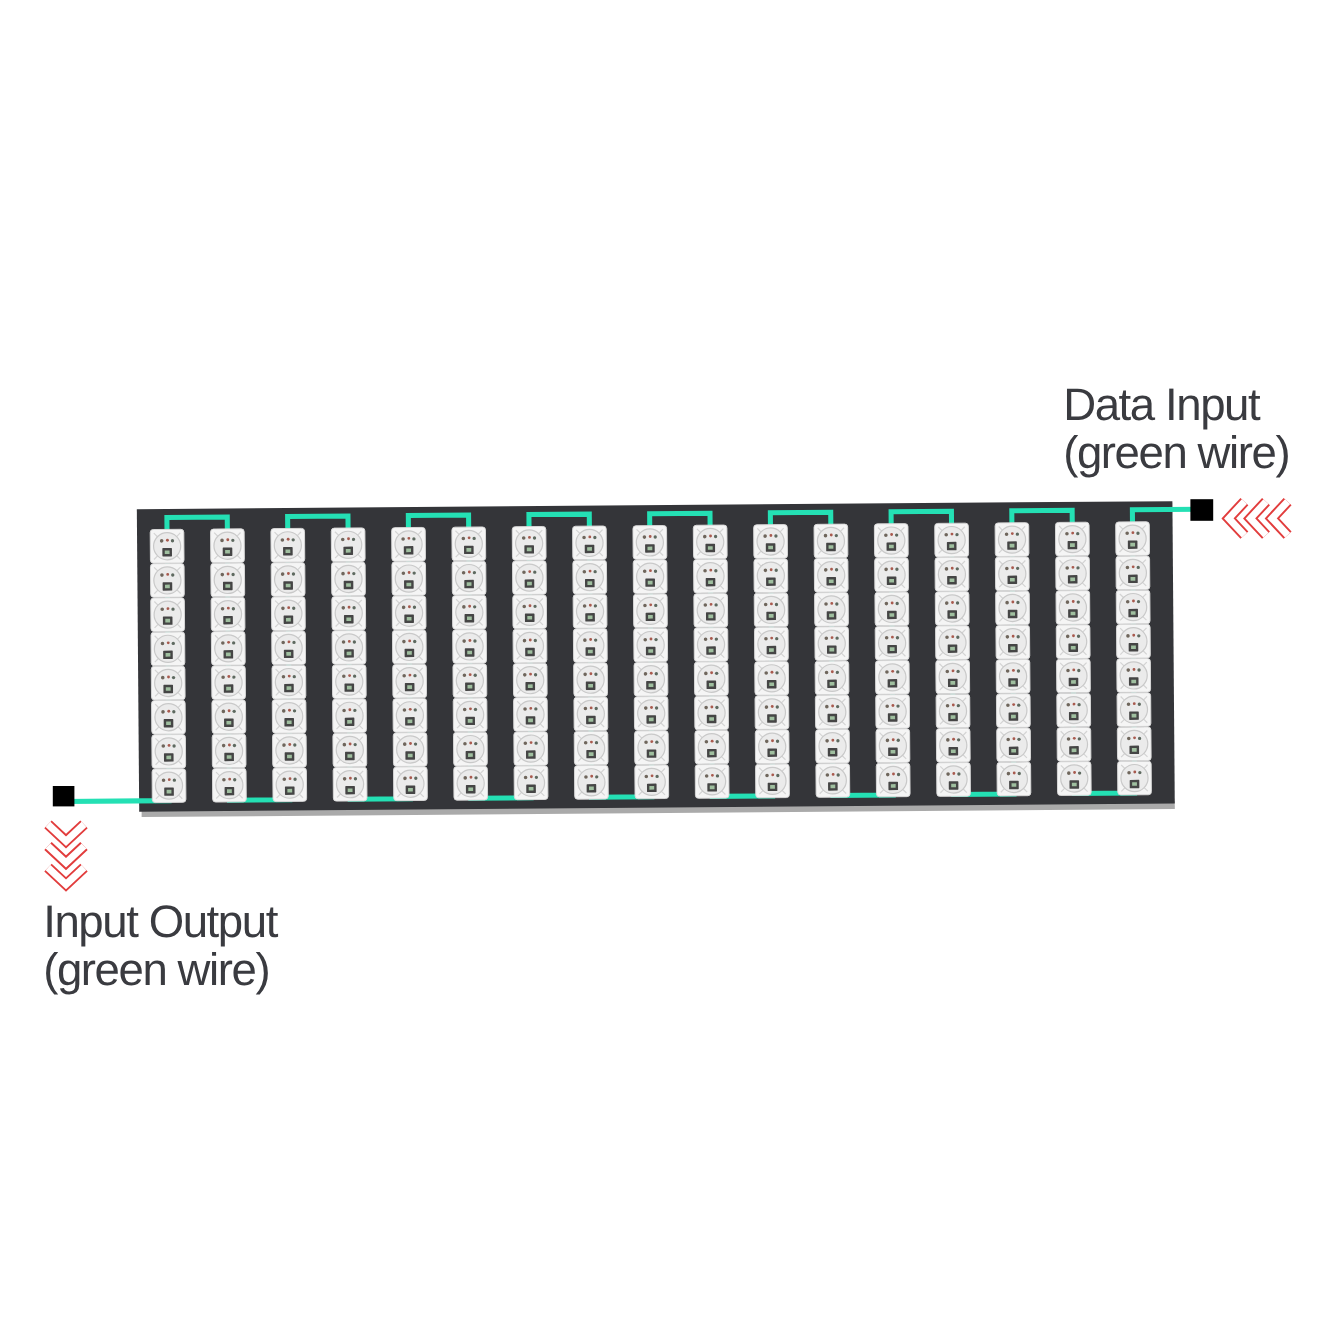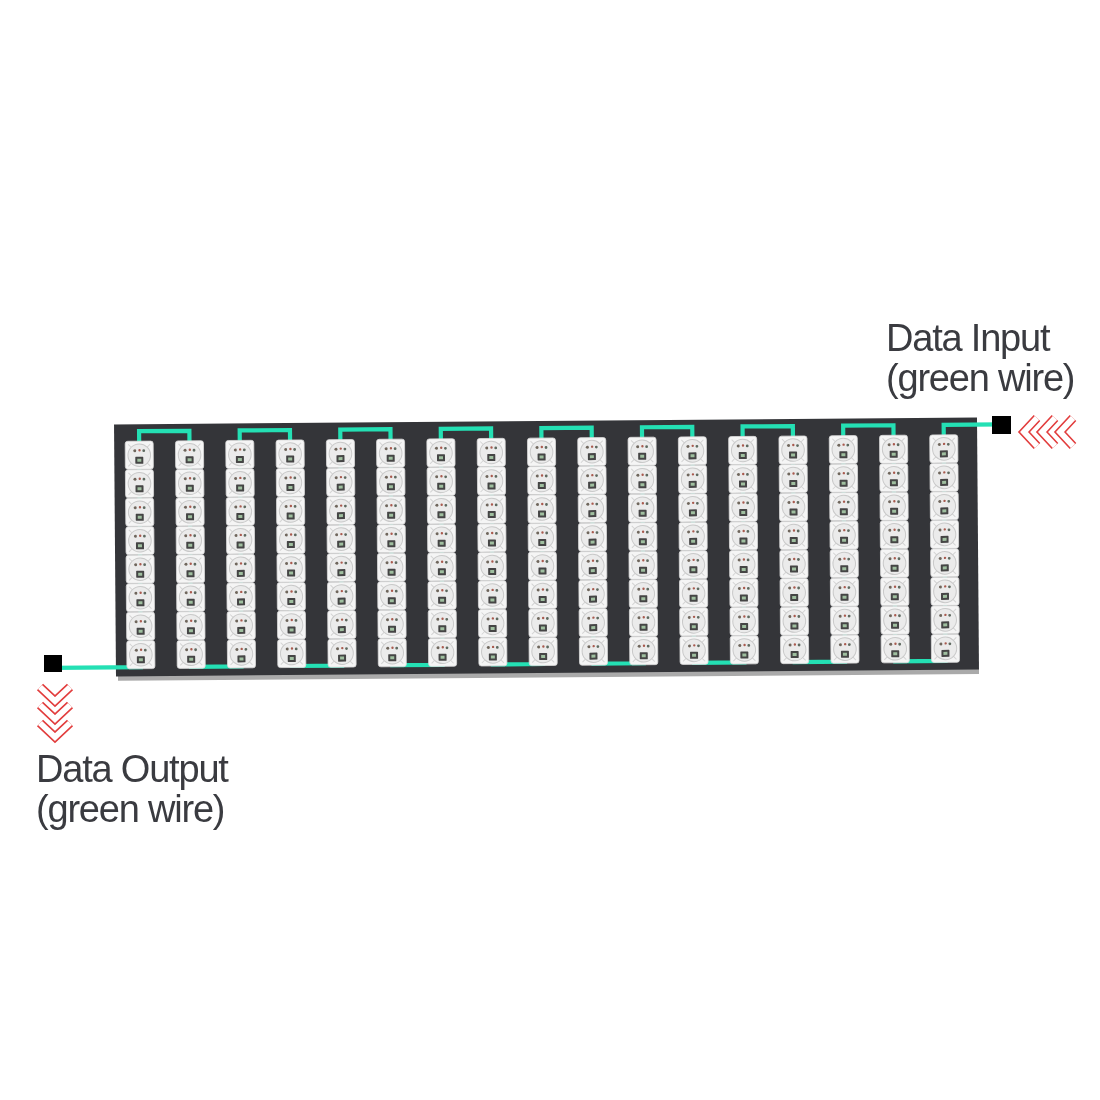--- a/index.html
+++ b/index.html
@@ -32,21 +32,21 @@
 <body>
 
 <div class="canvas">
 
   <div class="diagram-label label-input" style="color: rgb(58, 59, 64);">
     <div>Data Input</div>
     <div>(green wire)</div>
   </div>
 
   <div class="diagram-label label-output" style="color: rgb(58, 59, 64);">
-    <div>Data Output</div>
+    <div>Input Output</div>
     <div>(green wire)</div>
   </div>
 
   <svg id="diagram" viewBox="0 0 1100 1100" xmlns="http://www.w3.org/2000/svg">
     <g id="panel-group" transform="rotate(-0.45 546.5 547)">
       <rect id="board-edge" x="117" y="671" width="861" height="6.5" fill="#aaaaaa"></rect>
       <rect id="board" x="115" y="421" width="863" height="252" fill="#343539"></rect>
       <path id="wire-path" fill="none" d="M 1002 428 H 944.6 V 664 H 894.4 V 428 H 844.1 V 664 H 793.8 V 428 H 743.5 V 664 H 693.2 V 428 H 642.9 V 664 H 592.6 V 428 H 542.3 V 664 H 492.0 V 428 H 441.7 V 664 H 391.4 V 428 H 341.2 V 664 H 290.9 V 428 H 240.6 V 664 H 190.3 V 428 H 140.0 V 664 H 52" stroke="#24E0B4" stroke-width="4.2"></path>
       <g id="led-grid">
           <g transform="translate(140.0 452.0)">

